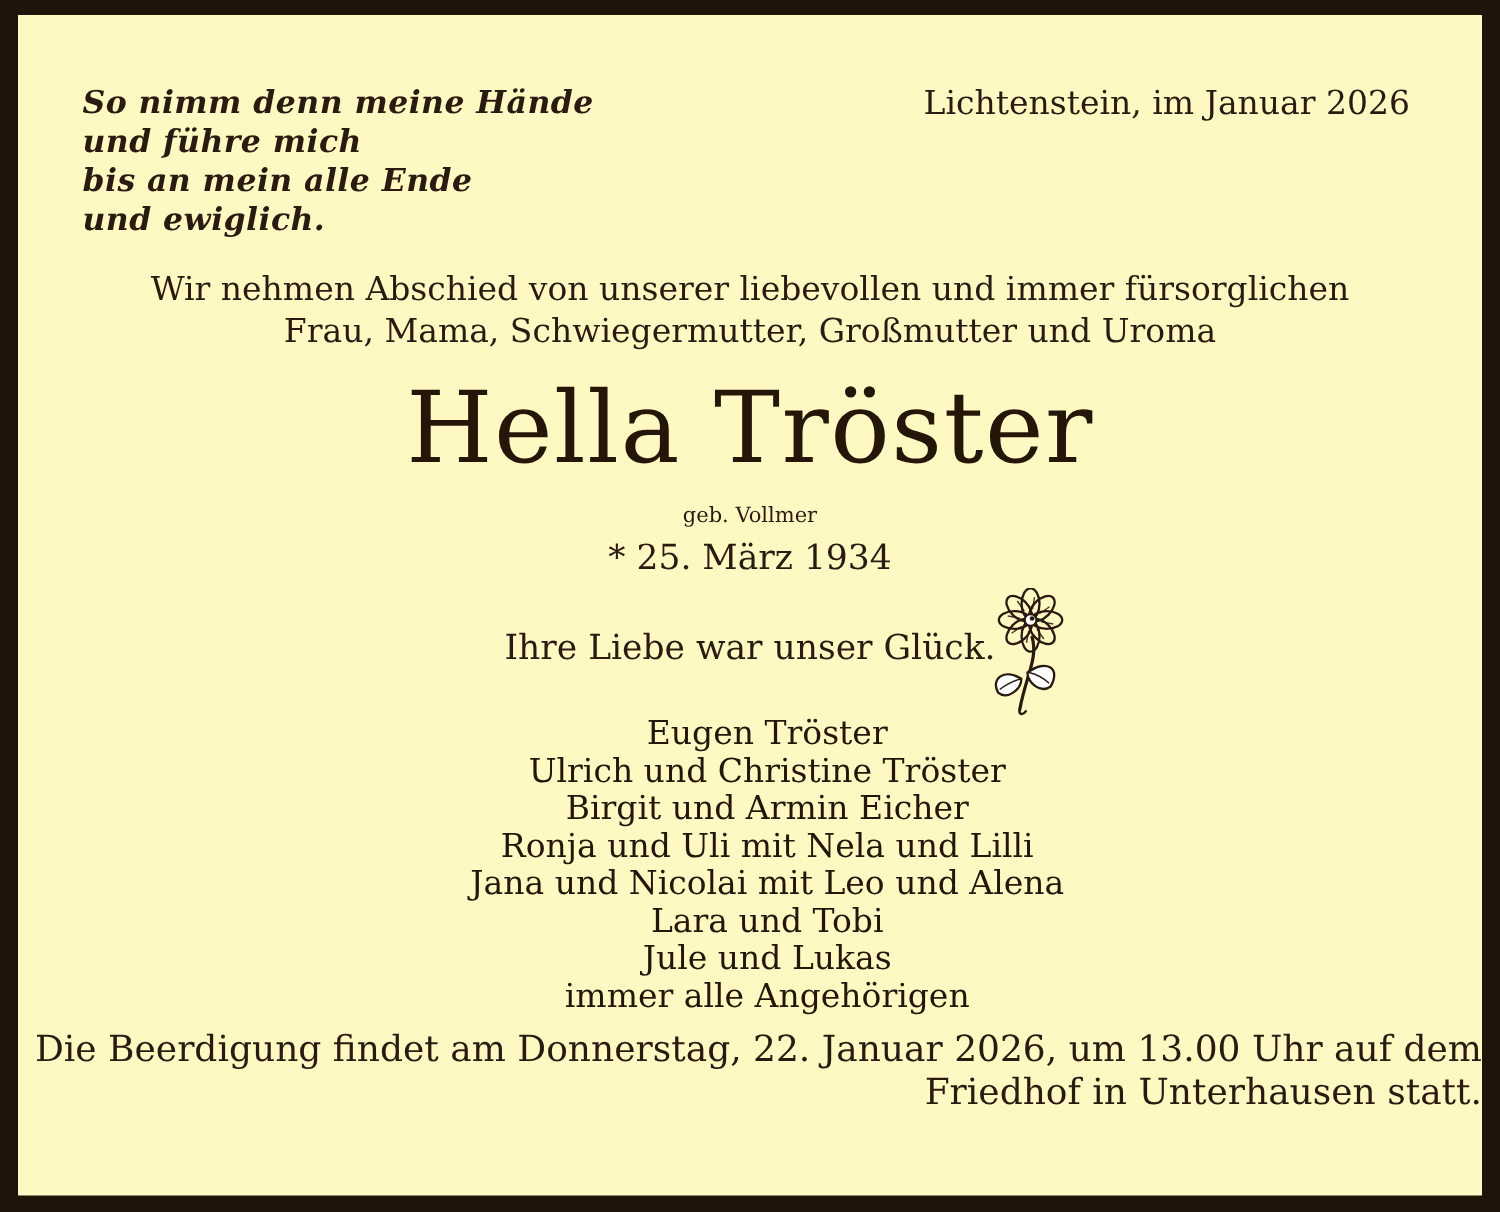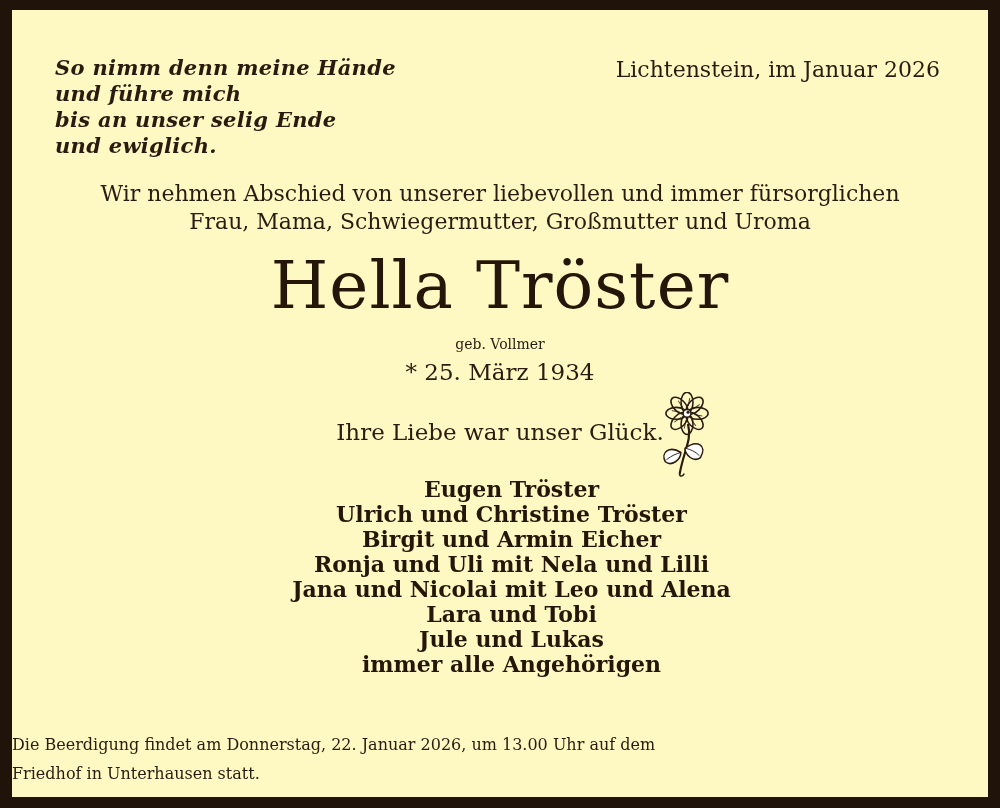--- a/index.html
+++ b/index.html
@@ -93,46 +93,46 @@
     left: 640px;
     width: 68px;
     height: 88px;
   }
   .mourners {
     position: absolute;
     top: 467px;
     left: 0;
     right: 0;
     text-align: center;
-    font-weight: bold;
+    font-weight: normal;
     font-size: 22px;
     line-height: 25px;
     color: #241608;
     padding-left: 23px;
   }
   .funeral {
     position: absolute;
-    top: 720px;
+    top: 675px;
     left: 0;
     right: 0;
-    text-align: left;
-    font-size: 16px;
+    text-align: right;
+    font-size: 24px;
     line-height: 29px;
   }
   svg .ink { stroke: #2a1b10; fill: none; }
 </style>
 </head>
 <body>
 
 <div class="card">
 
   <div class="poem">
     <div>So nimm denn meine Hände</div>
     <div>und führe mich</div>
-    <div>bis an unser selig Ende</div>
+    <div>bis an mein alle Ende</div>
     <div>und ewiglich.</div>
   </div>
 
   <div class="dateline">Lichtenstein, im Januar 2026</div>
 
   <div class="intro">
     <div>Wir nehmen Abschied von unserer liebevollen und immer fürsorglichen</div>
     <div>Frau, Mama, Schwiegermutter, Großmutter und Uroma</div>
   </div>
 

